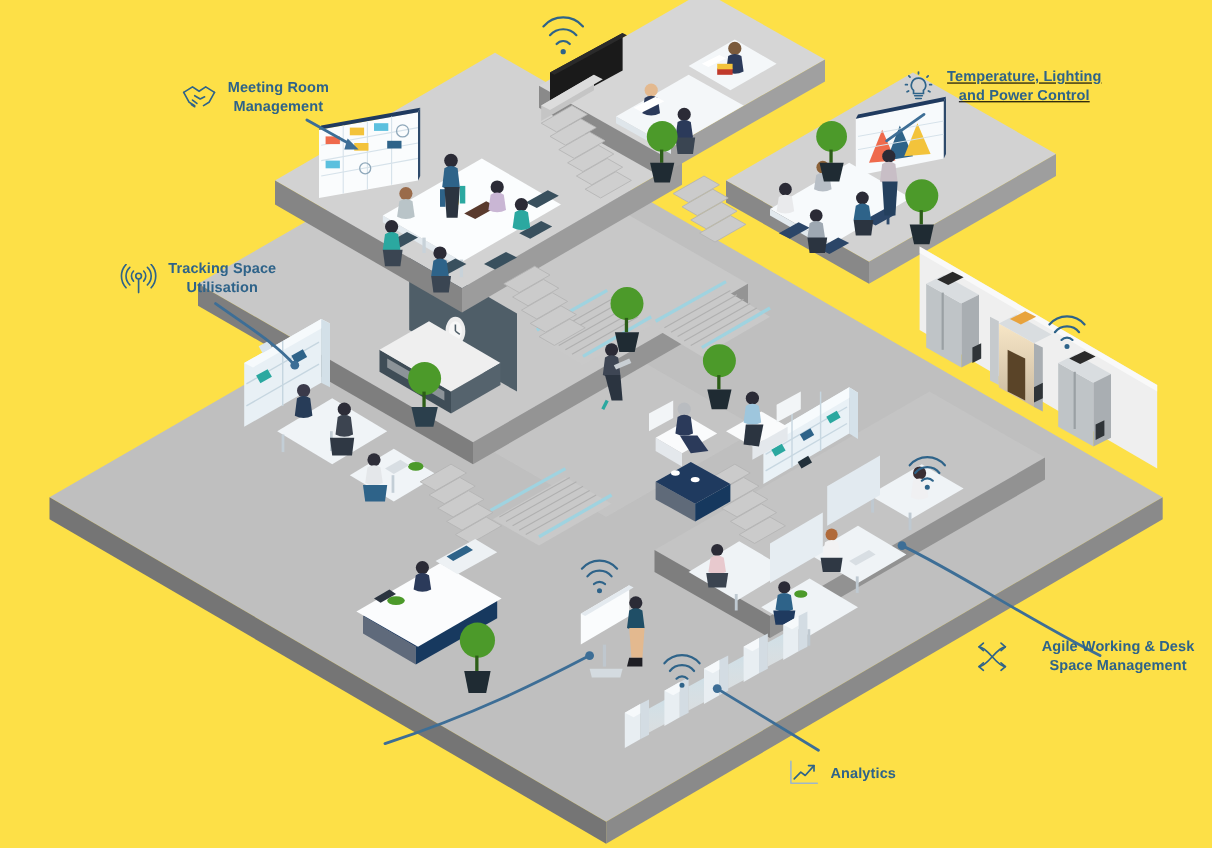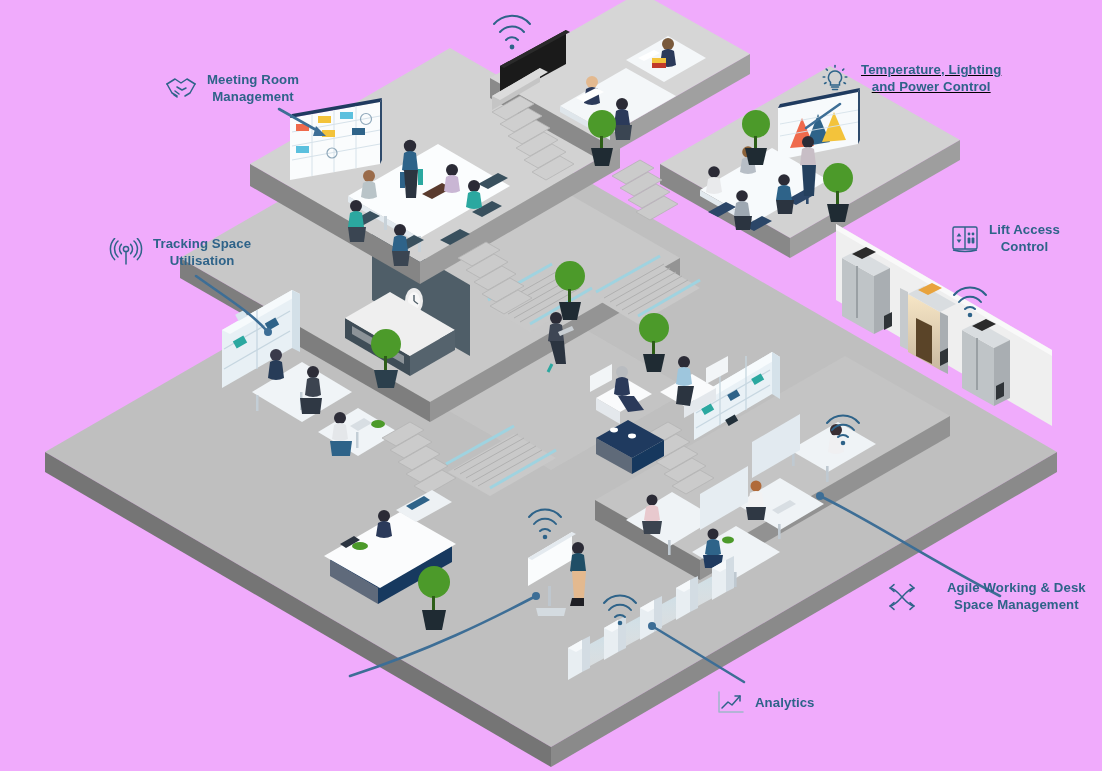--- a/index.html
+++ b/index.html
@@ -1,19 +1,19 @@
 <!DOCTYPE html>
 <html><head>
 <meta charset="utf-8">
 <title>SmartSpace Isometric Office</title>
 <style>
   html,body{margin:0;padding:0;background:#ffffff;}
   body{width:1102px;height:771px;overflow:hidden;
        font-family:"Liberation Sans","DejaVu Sans",sans-serif;}
-  #stage{position:relative;width:1102px;height:771px;background:#f0abfc;}
+  #stage{position:relative;width:1102px;height:771px;background:#fde047;}
   #scene{position:absolute;inset:0;}
   .callout{position:absolute;display:flex;align-items:center;gap:9px;}
   .callout .ico{flex:0 0 auto;display:block;}
   .callout .txt{color:#2E6389;font-size:13.2px;font-weight:700;line-height:1.28;
                 letter-spacing:.1px;white-space:pre-line;}
   .txt.center{text-align:center;}
   .txt.left{text-align:left;}
 </style>
 </head>
 <body>
@@ -660,37 +660,22 @@
         <path d="M5.2 15 h1.6"></path>
           <path d="M27.2 15 h1.6"></path>
         <path d="M6.6 21.5 l1.4 -.8"></path>
           <path d="M27.4 21.5 l-1.4 -.8"></path>
       </g>
     </svg>
     <div class="txt center">Temperature, Lighting
 and Power Control</div>
   </div>
 
-  <div class="callout" style="left:950px;top:222px;">
-    <svg class="ico" width="30" height="32" viewBox="0 0 30 32" fill="none" stroke="#2E6389" stroke-width="1.4" stroke-linejoin="round">
-      <rect x="3" y="4" width="24" height="22" rx="1.5"></rect>
-      <path d="M15 4 v22"></path>
-      <path d="M9 10 l-2.4 3.4 h4.8z" fill="#2E6389" stroke="none"></path>
-      <path d="M9 20 l-2.4 -3.4 h4.8z" fill="#2E6389" stroke="none"></path>
-      <circle cx="19" cy="11" r="1.4" fill="#2E6389" stroke="none"></circle>
-      <circle cx="23" cy="11" r="1.4" fill="#2E6389" stroke="none"></circle>
-      <rect x="17.6" y="14.5" width="2.8" height="6" rx="1" fill="#2E6389" stroke="none"></rect>
-      <rect x="21.6" y="14.5" width="2.8" height="6" rx="1" fill="#2E6389" stroke="none"></rect>
-      <path d="M3 27 q12 3 24 0"></path>
-    </svg>
-    <div class="txt center">Lift Access
-Control</div>
-  </div>
-
-  <div class="callout" style="left:108px;top:236px;">
+
+  <div class="callout" style="left:108px;top:236px;align-items:flex-end;">
     <svg class="ico" width="36" height="30" viewBox="0 0 36 30" fill="none" stroke="#2E6389" stroke-width="1.5" stroke-linecap="round">
       <circle cx="18" cy="11" r="2.6"></circle>
       <path d="M18 14 v12"></path>
       <path d="M13.4 6.4 a6.5 6.5 0 0 0 0 9.2"></path>
       <path d="M22.6 6.4 a6.5 6.5 0 0 1 0 9.2"></path>
       <path d="M10 3 a11 11 0 0 0 0 16"></path>
       <path d="M26 3 a11 11 0 0 1 0 16"></path>
       <path d="M6.6 .4 a15.5 15.5 0 0 0 0 21.2"></path>
       <path d="M29.4 .4 a15.5 15.5 0 0 1 0 21.2"></path>
     </svg>

